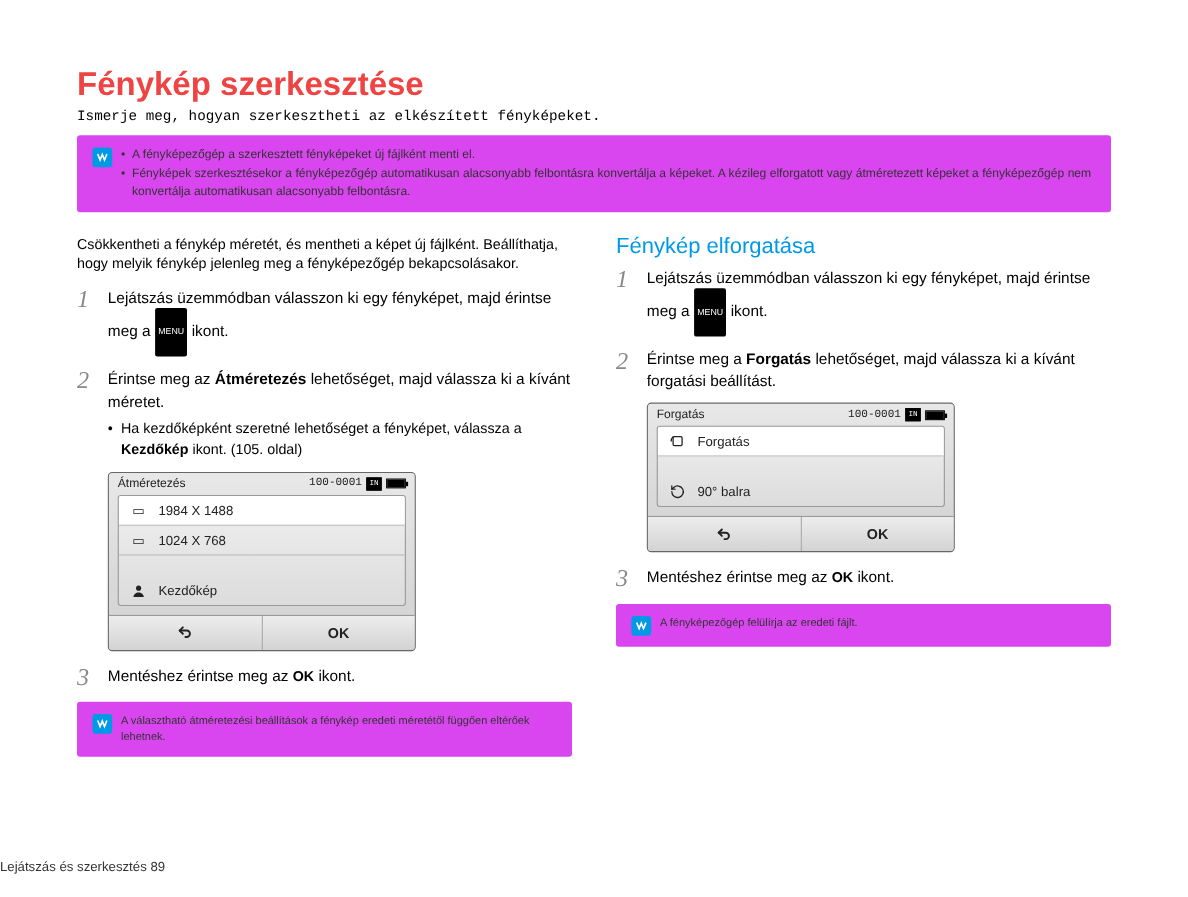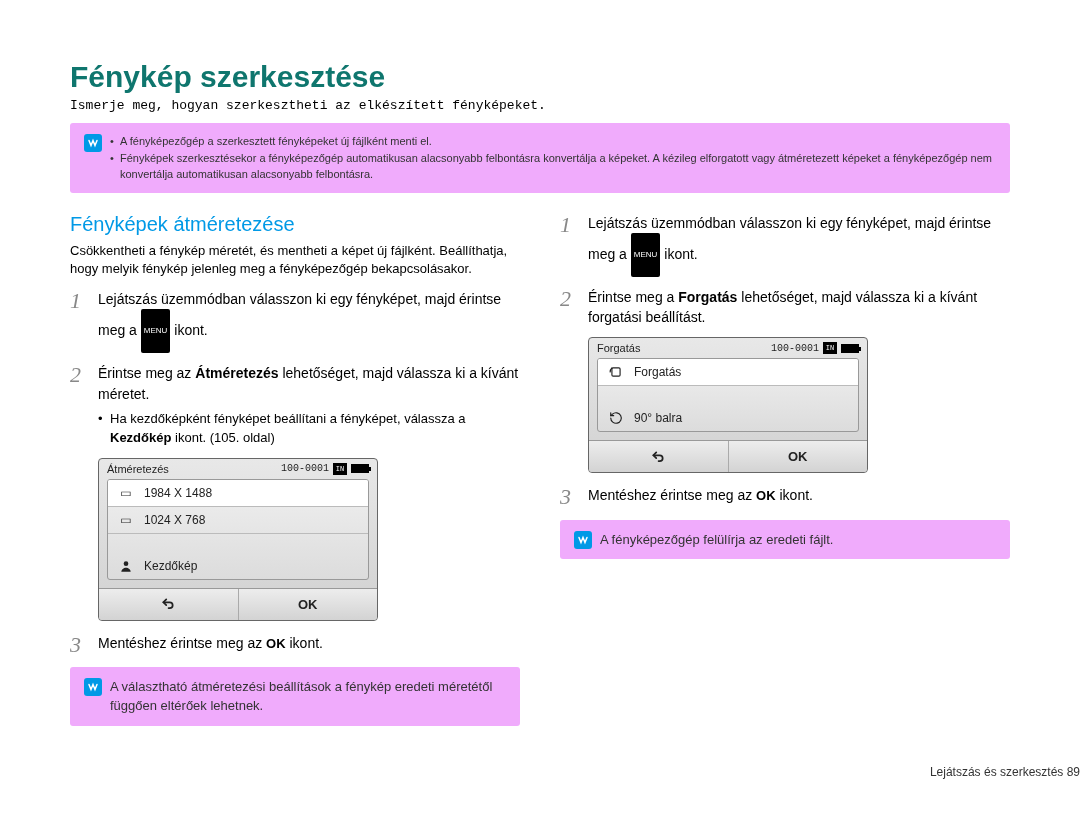--- a/index.html
+++ b/index.html
@@ -8,33 +8,33 @@
     height: 815px;
     background: #ffffff;
     font-family: Arial, Helvetica, sans-serif;
     color: #000;
     position: relative;
   }
   .page {
     padding: 60px 70px 0 70px;
   }
   h1.main-title {
-    color: #0f766e;
+    color: #ef4444;
     font-size: 30px;
     font-weight: bold;
     margin-bottom: 4px;
   }
   .subtitle {
     font-size: 13px;
     color: #000;
     margin-bottom: 10px;
     font-family: Liberation Mono, monospace;
   }
   .notebox {
-    background: #f0abfc;
+    background: #d946ef;
     border-radius: 3px;
     padding: 10px 14px 10px 14px;
     display: flex;
     gap: 8px;
   }
   .notebox.small { padding: 10px 14px; }
   .info-icon {
     width: 18px; height: 18px;
     background: #0099e6;
     border-radius: 3px;
@@ -55,21 +55,21 @@
     position: relative;
     padding-left: 10px;
   }
   .notebox ul li:before {
     content: "•";
     position: absolute;
     left: 0;
     top: 0;
   }
   .notebox .plain {
-    font-size: 13px;
+    font-size: 10px;
     color: #333;
     line-height: 1.5;
   }
 
   .columns {
     display: flex;
     gap: 40px;
     margin-top: 20px;
   }
   .col { width: 50%; }
@@ -205,23 +205,23 @@
     justify-content:center;
     font-size:13px;
     font-weight:bold;
     color:#222;
     border-right:1px solid #aaa;
   }
   .nav-btn:last-child { border-right:none; }
 
   .footer {
     position:absolute;
-    bottom:36px;
+    bottom:20px;
     width:100%;
-    text-align:right;
+    text-align:left;
     font-size:12px;
     color:#333;
   }
 </style>
 </head>
 <body>
 
 <div class="page">
   <h1 class="main-title">Fénykép szerkesztése</h1>
   <div class="subtitle">Ismerje meg, hogyan szerkesztheti az elkészített fényképeket.</div>
@@ -234,40 +234,39 @@
     </div>
     <ul>
       <li>A fényképezőgép a szerkesztett fényképeket új fájlként menti el.</li>
       <li>Fényképek szerkesztésekor a fényképezőgép automatikusan alacsonyabb felbontásra konvertálja a képeket. A kézileg elforgatott vagy átméretezett képeket a fényképezőgép nem konvertálja automatikusan alacsonyabb felbontásra.</li>
     </ul>
   </div>
 
   <div class="columns">
 
     <div class="col">
-      <h2 class="section">Fényképek átméretezése</h2>
       <p class="lead">Csökkentheti a fénykép méretét, és mentheti a képet új fájlként. Beállíthatja, hogy melyik fénykép jelenleg meg a fényképezőgép bekapcsolásakor.</p>
 
       <div class="step">
         <div class="stepnum">1</div>
         <div class="stepbody">
           <span>Lejátszás üzemmódban válasszon ki egy fényképet, majd érintse meg a </span>
           <span class="menukey">MENU</span>
           <span> ikont.</span>
         </div>
       </div>
 
       <div class="step">
         <div class="stepnum">2</div>
         <div class="stepbody">
           <span>Érintse meg az </span>
           <span class="bold">Átméretezés</span>
           <span> lehetőséget, majd válassza ki a kívánt méretet.</span>
           <div class="bullet">
-            <span>Ha kezdőképként fényképet beállítani a fényképet, válassza a </span>
+            <span>Ha kezdőképként szeretné lehetőséget a fényképet, válassza a </span>
             <span class="bold">Kezdőkép</span>
             <span> ikont. (105. oldal)</span>
           </div>
         </div>
       </div>
 
       <div class="device">
         <div class="device-header">
           <span>Átméretezés</span>
           <span class="right">
@@ -321,20 +320,21 @@
         <div class="info-icon">
           <svg width="12" height="12" viewBox="0 0 24 24" fill="none" stroke="#fff" stroke-width="3" stroke-linecap="round">
               <path d="M4 7l4 10 4-10 4 10 4-10"></path>
             </svg>
         </div>
         <div class="plain">A választható átméretezési beállítások a fénykép eredeti méretétől függően eltérőek lehetnek.</div>
       </div>
     </div>
 
     <div class="col">
+      <h2 class="section">Fénykép elforgatása</h2>
 
       <div class="step">
         <div class="stepnum">1</div>
         <div class="stepbody">
           <span>Lejátszás üzemmódban válasszon ki egy fényképet, majd érintse meg a </span>
           <span class="menukey">MENU</span>
           <span> ikont.</span>
         </div>
       </div>
 

